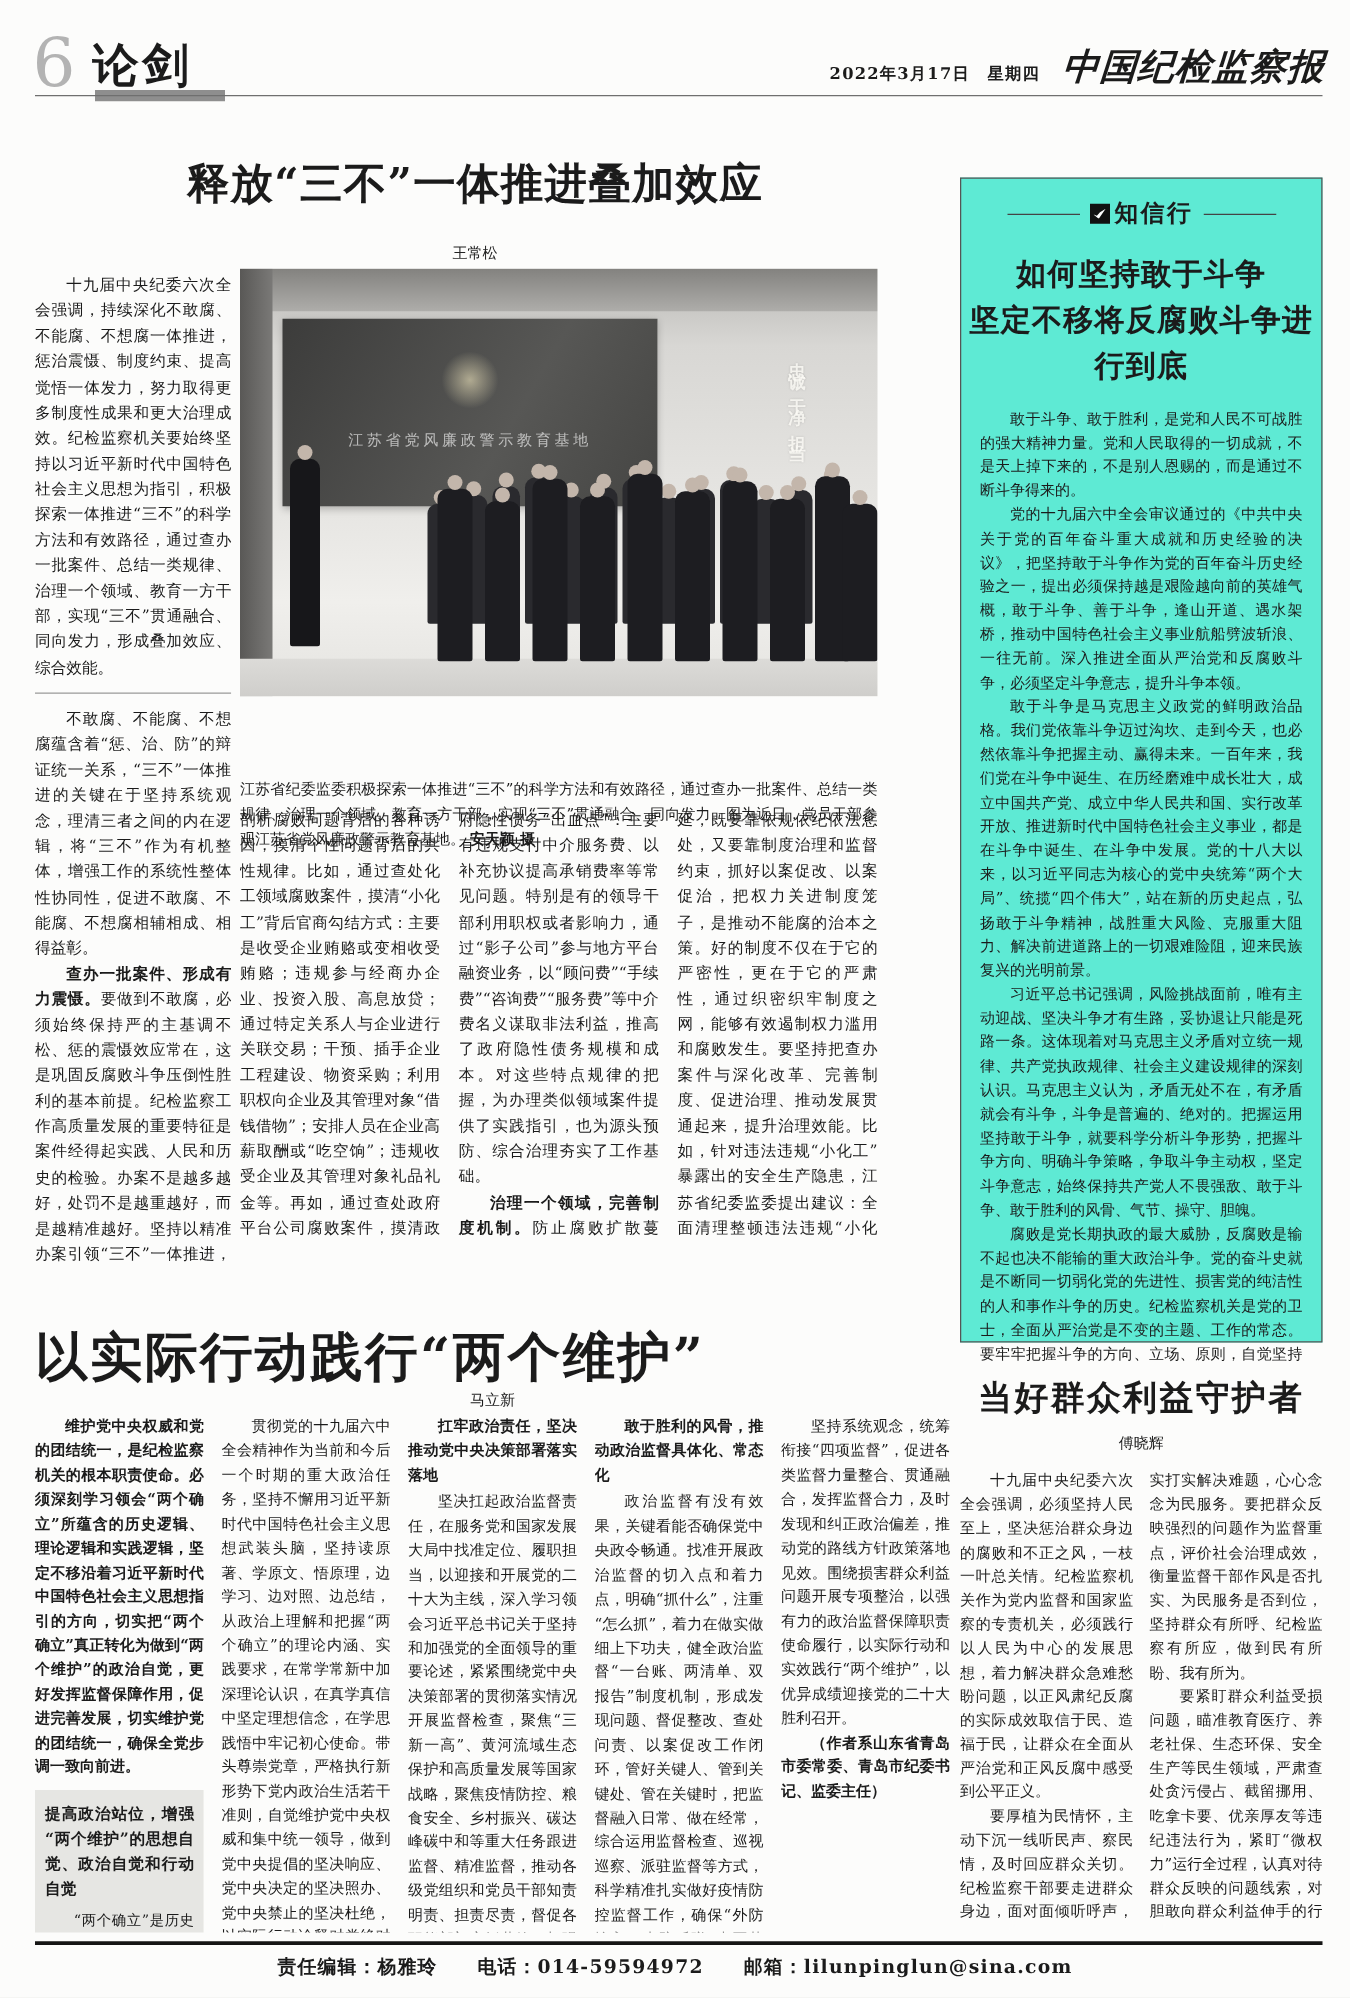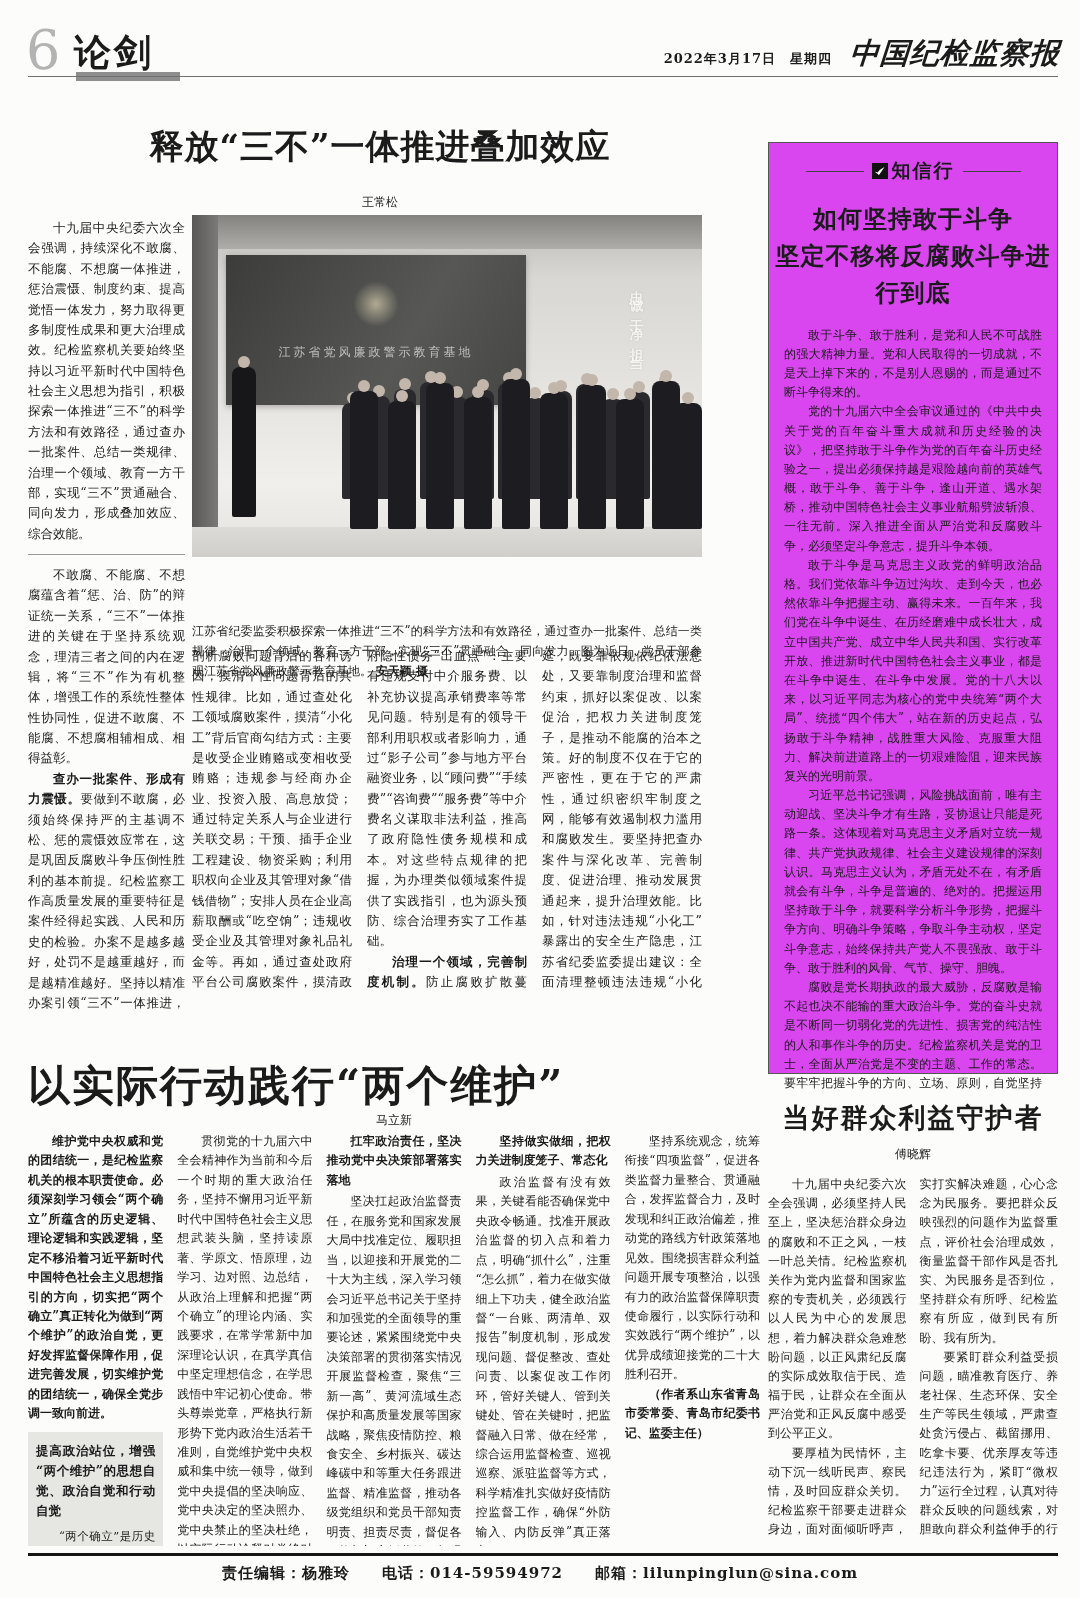--- a/index.html
+++ b/index.html
@@ -45,21 +45,21 @@
   .person{position:absolute;border-radius:8px 8px 2px 2px;}
   .person::before{content:"";position:absolute;top:-11px;left:50%;transform:translateX(-50%);
          width:12px;height:12px;border-radius:50%;background:#c3b6ab;}
   .a1-caption{position:absolute;left:192px;top:598px;width:510px;font-size:12px;line-height:1.65;text-align:justify;margin-top:24px;}
   .a1-caption b{font-family:"DejaVu Sans","Liberation Sans",sans-serif;}
   .a1-cols{position:absolute;left:192px;top:646px;width:510px;height:364px;overflow:hidden;
            column-count:3;column-gap:15px;font-size:12.5px;line-height:1.63;}
   .note{font-weight:bold;text-indent:2em;text-align:justify;margin:0;}
   
   .sidebar{position:absolute;left:768px;top:142px;width:290px;height:932px;border:1.5px solid #555;
-           background:#d946ef;box-sizing:border-box;}
+           background:#5eead4;box-sizing:border-box;}
   .sb-tagrow{display:flex;align-items:center;justify-content:center;gap:8px;margin-top:15px;}
   .sb-tagrow .line{width:58px;height:1px;background:#444;}
   .sb-tag{font-size:19px;font-weight:bold;letter-spacing:2px;display:flex;align-items:center;gap:4px;}
   .sb-title{text-align:center;font-weight:bold;font-size:24px;line-height:1.55;margin-top:16px;letter-spacing:1px;}
   .sb-body{margin:14px 15px 0 15px;height:768px;overflow:hidden;font-size:12px;line-height:1.6;}
   
   .a2-title{position:absolute;left:28px;top:1058px;width:732px;font-size:42px;
             font-weight:bold;letter-spacing:2px;white-space:nowrap;}
   .a2-byline{position:absolute;left:28px;top:1112px;width:732px;text-align:center;font-size:12px;}
   .a2-cols{position:absolute;left:28px;top:1132px;width:732px;height:414px;display:flex;gap:14px;}
@@ -184,21 +184,21 @@
       </div>
     </div>
     <div class="a2-col">
       <p class="para">贯彻党的十九届六中全会精神作为当前和今后一个时期的重大政治任务，坚持不懈用习近平新时代中国特色社会主义思想武装头脑，坚持读原著、学原文、悟原理，边学习、边对照、边总结，从政治上理解和把握“两个确立”的理论内涵、实践要求，在常学常新中加深理论认识，在真学真信中坚定理想信念，在学思践悟中牢记初心使命。带头尊崇党章，严格执行新形势下党内政治生活若干准则，自觉维护党中央权威和集中统一领导，做到党中央提倡的坚决响应、党中央决定的坚决照办、党中央禁止的坚决杜绝，以实际行动诠释对党绝对忠诚，把“两个维护”体现到坚决贯彻党中央决策部署的行动上。</p>
     </div>
     <div class="a2-col">
       <p class="subhead">扛牢政治责任，坚决推动党中央决策部署落实落地</p>
       <p class="para">坚决扛起政治监督责任，在服务党和国家发展大局中找准定位、履职担当，以迎接和开展党的二十大为主线，深入学习领会习近平总书记关于坚持和加强党的全面领导的重要论述，紧紧围绕党中央决策部署的贯彻落实情况开展监督检查，聚焦“三新一高”、黄河流域生态保护和高质量发展等国家战略，聚焦疫情防控、粮食安全、乡村振兴、碳达峰碳中和等重大任务跟进监督、精准监督，推动各级党组织和党员干部知责明责、担责尽责，督促各职能部门齐抓共管，加强协作配合，在具体工作中推动党中央重大决策部署条条落实、件件落地、事事见效。</p>
     </div>
     <div class="a2-col">
-      <p class="subhead">坚持做实做细，把权力关进制度笼子、常态化</p>
+      <p class="subhead">敢于胜利的风骨，推动政治监督具体化、常态化</p>
       <p class="para">政治监督有没有效果，关键看能否确保党中央政令畅通。找准开展政治监督的切入点和着力点，明确“抓什么”，注重“怎么抓”，着力在做实做细上下功夫，健全政治监督“一台账、两清单、双报告”制度机制，形成发现问题、督促整改、查处问责、以案促改工作闭环，管好关键人、管到关键处、管在关键时，把监督融入日常、做在经常，综合运用监督检查、巡视巡察、派驻监督等方式，科学精准扎实做好疫情防控监督工作，确保“外防输入、内防反弹”真正落实。</p>
     </div>
     <div class="a2-col">
       <p class="para">坚持系统观念，统筹衔接“四项监督”，促进各类监督力量整合、贯通融合，发挥监督合力，及时发现和纠正政治偏差，推动党的路线方针政策落地见效。围绕损害群众利益问题开展专项整治，以强有力的政治监督保障职责使命履行，以实际行动和实效践行“两个维护”，以优异成绩迎接党的二十大胜利召开。</p>
       <p class="note">（作者系山东省青岛市委常委、青岛市纪委书记、监委主任）</p>
     </div>
   </div>
 
   <div class="a3">
     <h3 class="a3-title">当好群众利益守护者</h3>

